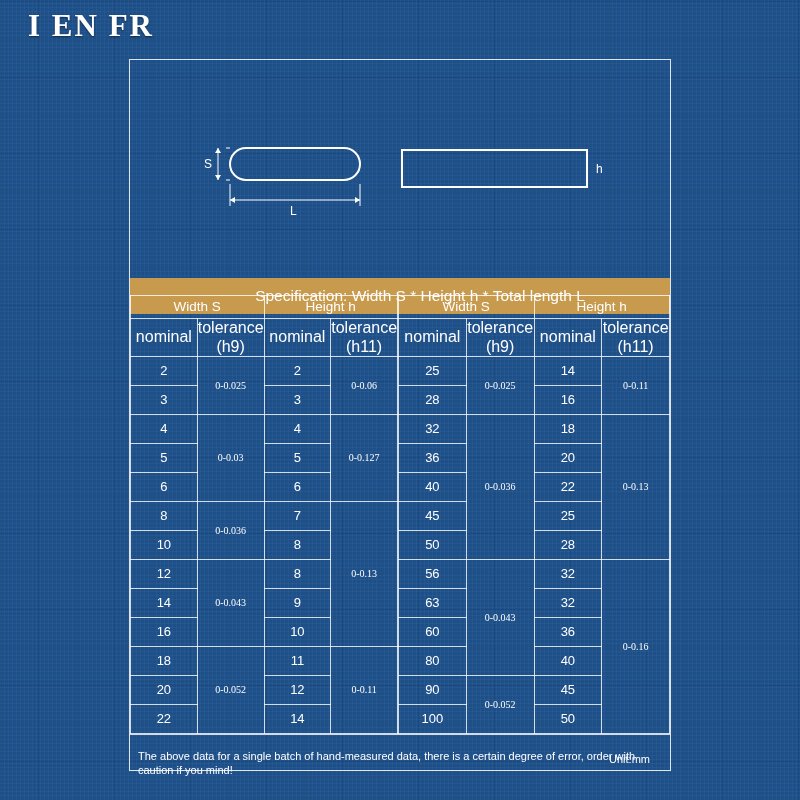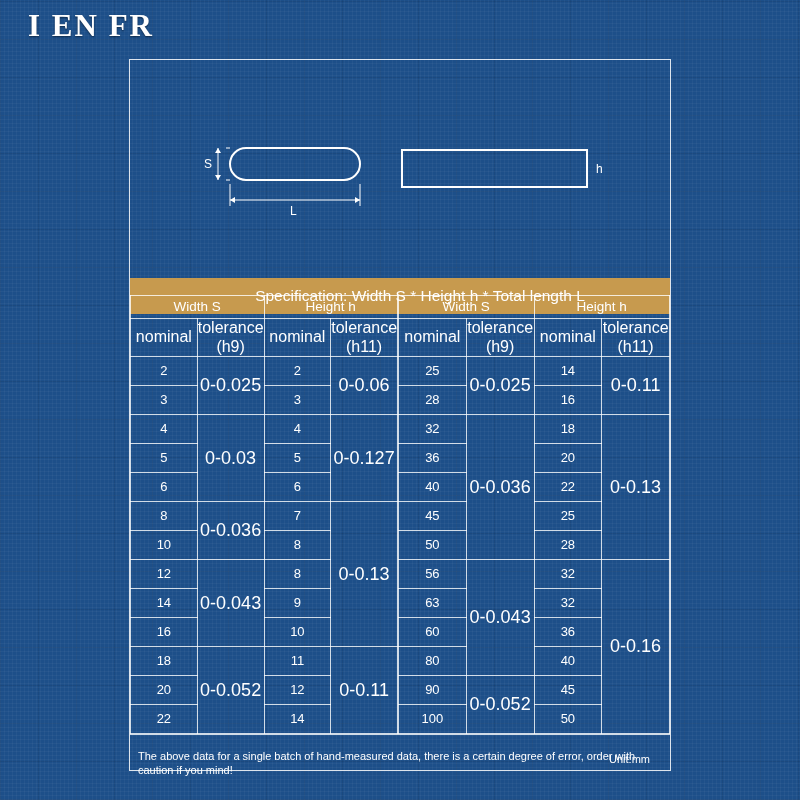--- a/index.html
+++ b/index.html
@@ -69,21 +69,21 @@
     border:1px solid rgba(255,255,255,0.8);
     text-align:center;
     vertical-align:middle;
     font-weight:normal;
     padding:0;
     line-height:1.15;
   }
   th.grp{font-size:13.5px;height:22px;}
   th.sub{font-size:16px;height:30px;}
   td{height:28px;font-size:13px;}
-  .tol{font-size:18px;}
+  .tol{font-size:10px;font-family:Liberation Serif, serif;}
   
   .note{
     position:absolute;left:0;top:674px;width:540px;height:37px;
     box-sizing:border-box;
     border-top:1px solid rgba(255,255,255,0.8);
     color:#ffffff;
     font-size:11px;
     padding:15px 8px 0 8px;
     line-height:1.25;
   }

